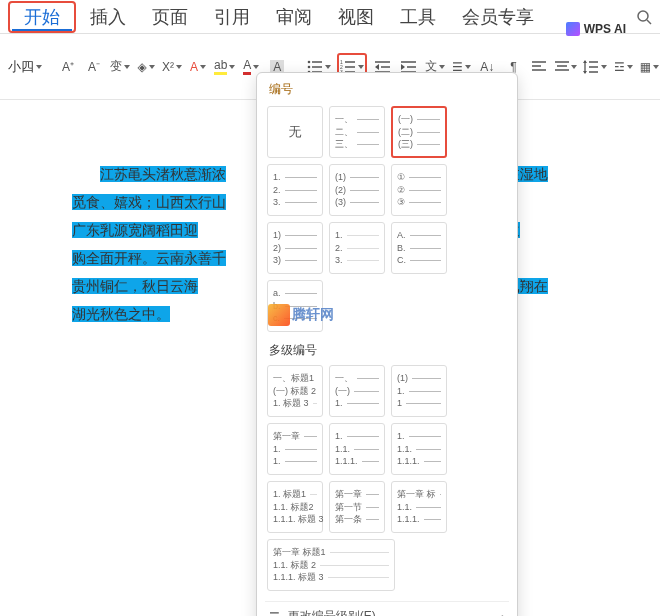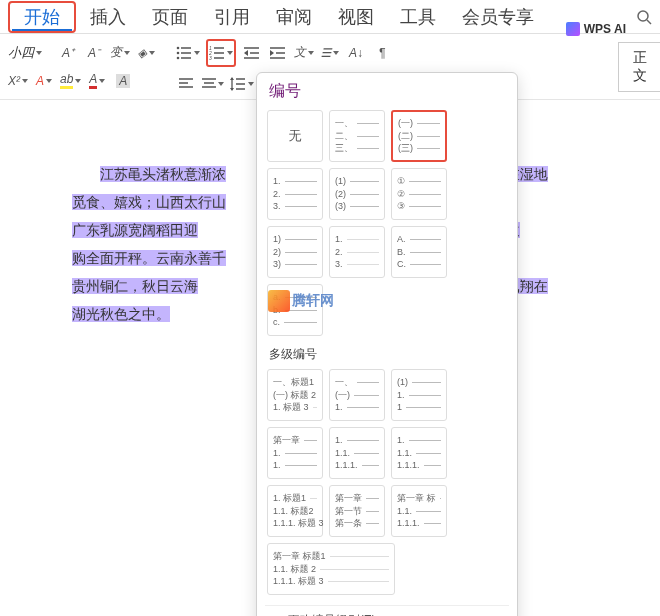--- a/index.html
+++ b/index.html
@@ -8,36 +8,36 @@
   .menubar { display: flex; align-items: center; height: 34px; padding: 0 8px; gap: 2px; border-bottom: 1px solid #e0e0e0; }
   .menu-item { padding: 4px 12px; cursor: pointer; font-size: 18px; color: #444; }
   .menu-item.active { color: #1a6dd6; border-bottom: 2px solid #1a6dd6; padding-bottom: 2px; }
   .menu-red-box { border: 2px solid #e74c3c; border-radius: 4px; padding: 2px 2px; }
   .menu-spacer { flex: 1; }
   .wps-ai { display: flex; align-items: center; gap: 4px; font-size: 12px; font-weight: bold; margin-top: 24px; }
   .wps-ai-icon { width: 14px; height: 14px; background: linear-gradient(135deg,#4a7fff,#b84fff); border-radius: 2px; }
   .search-icon { width: 16px; height: 16px; color: #666; margin-left: 8px; }
   
   .toolbar { display: flex; align-items: center; height: 66px; padding: 4px 8px; gap: 6px; border-bottom: 1px solid #e5e5e5; position: relative; }
-  .tb-left { display: flex; flex-direction: column; gap: 6px; font-style: italic; }
+  .tb-left { display: flex; flex-direction: row; gap: 6px; }
   .tb-row { display: flex; align-items: center; gap: 6px; }
   .tb-btn { display: inline-flex; align-items: center; justify-content: center; min-width: 20px; height: 22px; color: #555; cursor: pointer; }
   .tb-drop::after { content:""; margin-left:2px; border-left:3px solid transparent; border-right:3px solid transparent; border-top:4px solid #666; }
   .tb-sep { width:1px; height:40px; background:#e0e0e0; margin: 0 4px; }
   .fontsize-sel { display:flex; align-items:center; border:none; min-width:44px; font-size:13px; }
   .zhengwen-btn { border:1px solid #ccc; padding:6px 14px; font-size:14px; background:#fff; }
   .numbering-red-box { border:2px solid #e74c3c; border-radius:3px; padding:1px; }
   
   .doc { position:absolute; left:0; top:100px; width:660px; height:516px; }
   .page { position:absolute; left:72px; top:60px; width:480px; background:#fff; }
   .page-text { line-height:2.0; font-size:14px; color:#333; }
-  .page-text span.hl { background:#c4b5fd; }
+  .page-text span.hl { background:#0ea5e9; }
   
   .popup { position:absolute; left:256px; top:72px; width:262px; background:#fff; border:1px solid #d0d0d0; border-radius:6px; box-shadow:0 4px 16px rgba(0,0,0,.15); z-index:50; padding-bottom:6px; }
-  .popup-hdr { font-size:16px; color:#701a75; padding:8px 12px 4px; }
+  .popup-hdr { font-size:12px; color:#a16207; padding:8px 12px 4px; }
   .gallery { display:flex; flex-wrap:wrap; gap:6px; padding:4px 10px 6px; }
   .gitem { width:56px; height:52px; border:1px solid #ddd; border-radius:3px; background:#fff; display:flex; flex-direction:column; justify-content:center; padding:4px 5px; font-size:9px; color:#666; line-height:1.4; cursor:pointer; }
   .gitem.none { align-items:center; justify-content:center; font-size:13px; color:#555; }
   .gitem.red { border:2px solid #e74c3c; }
   .gitem .ln { display:flex; align-items:center; gap:2px; white-space:nowrap; }
   .gitem .ln::after { content:""; flex:1; border-bottom:1px solid #bbb; margin-left:2px; }
   .gitem .ln.grey::after { border-color:#ddd; }
   .multilevel-hdr { font-size:12px; color:#404040; padding:4px 12px 2px; position:relative; }
   .watermark { position:absolute; left:6px; top:280px; display:flex; align-items:center; gap:2px; opacity:.9; z-index:51; pointer-events:none; }
   .watermark-cube { width:22px; height:22px; background:linear-gradient(135deg,#f7b733,#fc4a1a); border-radius:3px; }
@@ -306,16 +306,16 @@
   </div>
 
   <div class="popup-footer clickable">
     <span>☲</span>
     <span>更改编号级别(E)</span>
     <span class="chev">›</span>
   </div>
 
 </div>
 
-<div class="watermark" style="left:268px;top:290px">
+<div class="watermark" style="left:268px;top:304px">
   <span class="watermark-cube"></span>
   <span class="watermark-text">腾轩网</span>
 </div>
 
 </body></html>

